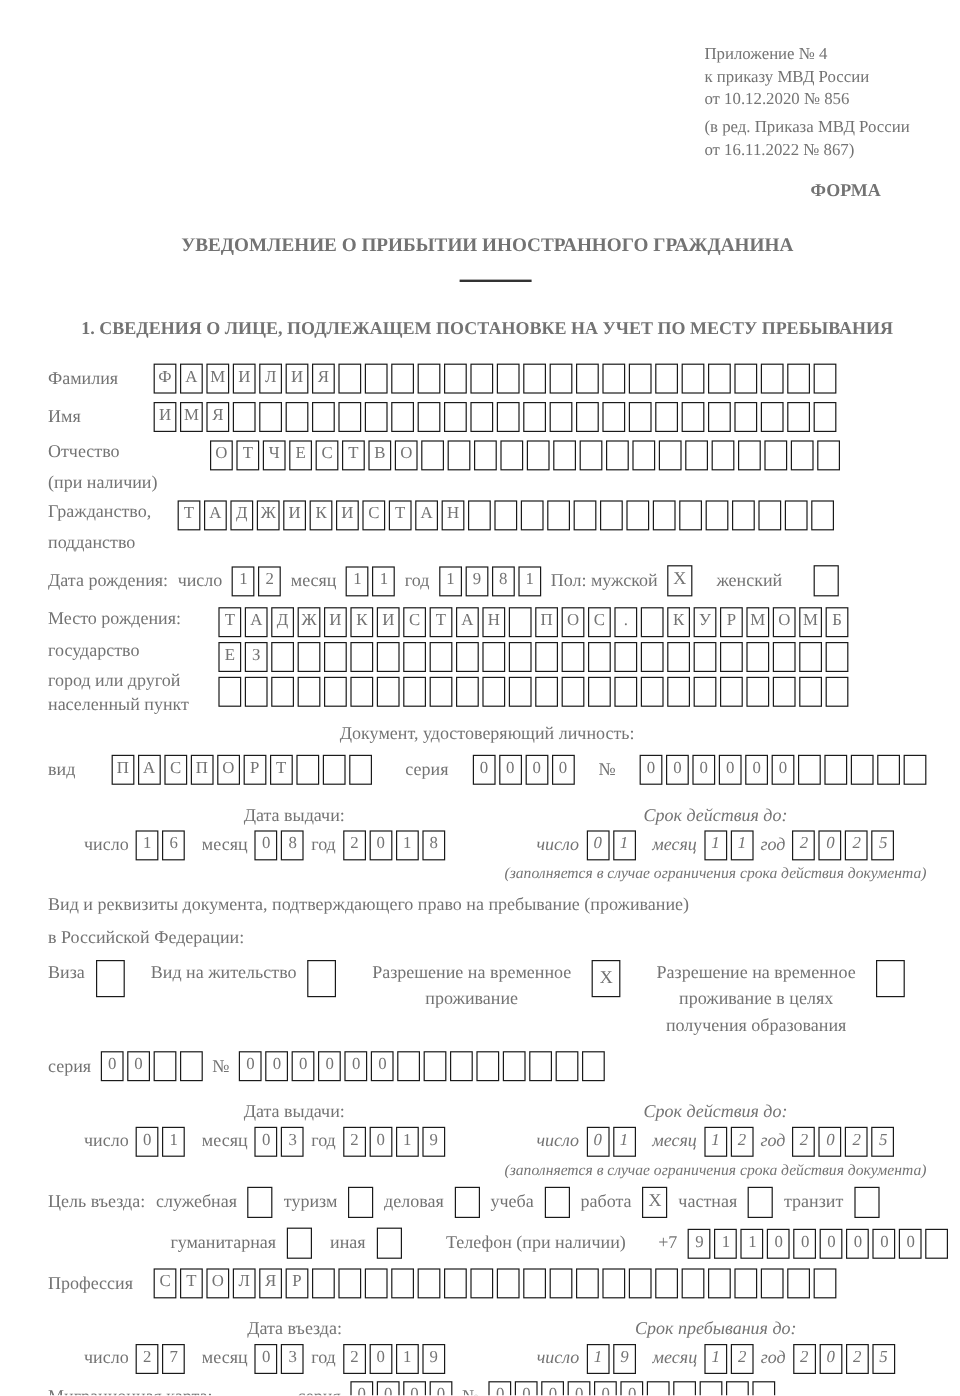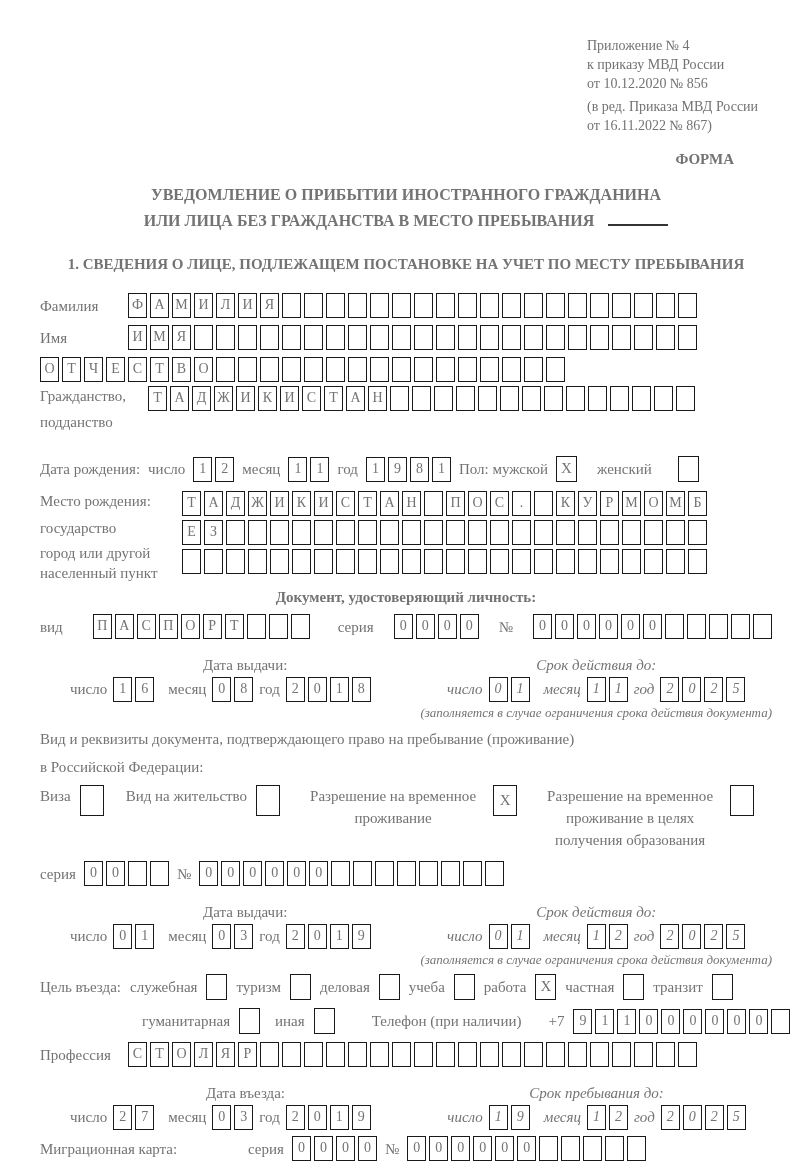--- a/index.html
+++ b/index.html
@@ -5,41 +5,41 @@
   * { box-sizing: border-box; margin: 0; padding: 0; }
   html, body { background: #ffffff; }
   .page {
     width: 800px; height: 1163px; margin: 0 auto; background: #fff;
     font-family: "Liberation Serif", "DejaVu Serif", serif; color: #737373;
     padding: 36px 28px 20px 40px; overflow: hidden; position: relative;
   }
   .appendix { margin-left: 547px; font-size: 14px; line-height: 19px; }
   .appendix .gap { height: 4px; }
   .forma { text-align: right; padding-right: 38px; font-weight: bold; font-size: 15px; margin-top: 16px; }
-  .title { text-align: center; font-weight: bold; font-size: 16px; line-height: 26px; margin-top: 14px; }
+  .title { text-align: center; font-weight: bold; font-size: 16px; line-height: 26px; margin-top: 24px; }
   .title .uline { display: inline-block; width: 60px; border-bottom: 2px solid #333; margin-left: 14px; vertical-align: baseline; }
   .sec-heading { text-align: center; font-weight: bold; font-size: 15px; margin-top: 22px; margin-bottom: 20px; }
 
   .lbl { font-size: 15px; line-height: 20px; }
   .frow { display: flex; align-items: center; margin-bottom: 7px; }
   .frow.top { align-items: flex-start; }
 
   .cellrow { display: flex; gap: 3px; flex: none; }
   .cell {
     width: 19px; height: 25px; border: 1.5px solid #1a1a1a; flex: none;
     text-align: center; font-size: 14px; line-height: 22px; font-family: "Liberation Serif", serif;
   }
   .checkbox {
     width: 21px; height: 26px; border: 1.5px solid #1a1a1a; flex: none;
     text-align: center; font-size: 15px; line-height: 23px;
   }
   .checkbox.lg { width: 24px; height: 31px; line-height: 28px; }
 
   .lblcol { flex: none; }
-  .doc-heading { text-align: center; font-weight: bold; font-size: 15px; margin: 6px 0 8px 0; }
+  .doc-heading { text-align: center; font-weight: normal; font-size: 15px; margin: 6px 0 8px 0; }
 
   .dates { display: flex; margin-bottom: 6px; margin-top: 18px; }
   .dgroup { }
   .dgroup.left { margin-left: 30px; width: 360px; }
   .dgroup.right { width: 360px; font-style: italic; }
   .dheading { text-align: center; font-size: 15px; margin-bottom: 3px; }
   .dfields { display: flex; align-items: center; gap: 6px; font-size: 15px; }
   .dnote { font-size: 13px; text-align: center; margin-top: 3px; white-space: nowrap; }
 
   .intro { font-size: 15px; line-height: 24px; margin-bottom: 4px; }
@@ -68,21 +68,21 @@
     <div>от 10.12.2020 № 856</div>
     <div class="gap"></div>
     <div>(в ред. Приказа МВД России</div>
     <div>от 16.11.2022 № 867)</div>
   </div>
 
   <div class="forma">ФОРМА</div>
 
   <div class="title">
     <div>УВЕДОМЛЕНИЕ О ПРИБЫТИИ ИНОСТРАННОГО ГРАЖДАНИНА</div>
-    <div><span>ИЛИ ЛИЦА БЕЗ ГРАЖДАНСТВА В МЕСТО ПРЕБЫВАНИЯ</span><span class="uline"></span></div>
+    <div><span class="uline"></span></div>
   </div>
 
   <div class="sec-heading">1. СВЕДЕНИЯ О ЛИЦЕ, ПОДЛЕЖАЩЕМ ПОСТАНОВКЕ НА УЧЕТ ПО МЕСТУ ПРЕБЫВАНИЯ</div>
 
   <div class="frow">
     <div class="lbl lblcol" style="width:88px">Фамилия</div>
     <div class="cellrow">
         <div class="cell">Ф</div>
         <div class="cell">А</div>
         <div class="cell">М</div>
@@ -138,20 +138,24 @@
         <div class="cell"></div>
         <div class="cell"></div>
         <div class="cell"></div>
         <div class="cell"></div>
         <div class="cell"></div>
         <div class="cell"></div>
       </div>
   </div>
 
   <div class="frow top" style="margin-bottom:4px">
+    <div class="lblcol" style="width:135px">
+      <div class="lbl">Отчество</div>
+      <div class="lbl" style="margin-top:6px">(при наличии)</div>
+    </div>
     <div class="cellrow">
         <div class="cell">О</div>
         <div class="cell">Т</div>
         <div class="cell">Ч</div>
         <div class="cell">Е</div>
         <div class="cell">С</div>
         <div class="cell">Т</div>
         <div class="cell">В</div>
         <div class="cell">О</div>
         <div class="cell"></div>
@@ -200,21 +204,21 @@
         <div class="cell"></div>
         <div class="cell"></div>
         <div class="cell"></div>
         <div class="cell"></div>
         <div class="cell"></div>
         <div class="cell"></div>
         <div class="cell"></div>
       </div>
   </div>
 
-  <div class="frow" style="gap:8px; margin-top:24px">
+  <div class="frow" style="gap:8px; margin-top:8px">
     <span class="lbl nowrap">Дата рождения:</span>
     <span class="lbl">число</span>
     <div class="cellrow">
         <div class="cell">1</div>
         <div class="cell">2</div>
       </div>
     <span class="lbl">месяц</span>
     <div class="cellrow">
         <div class="cell">1</div>
         <div class="cell">1</div>

